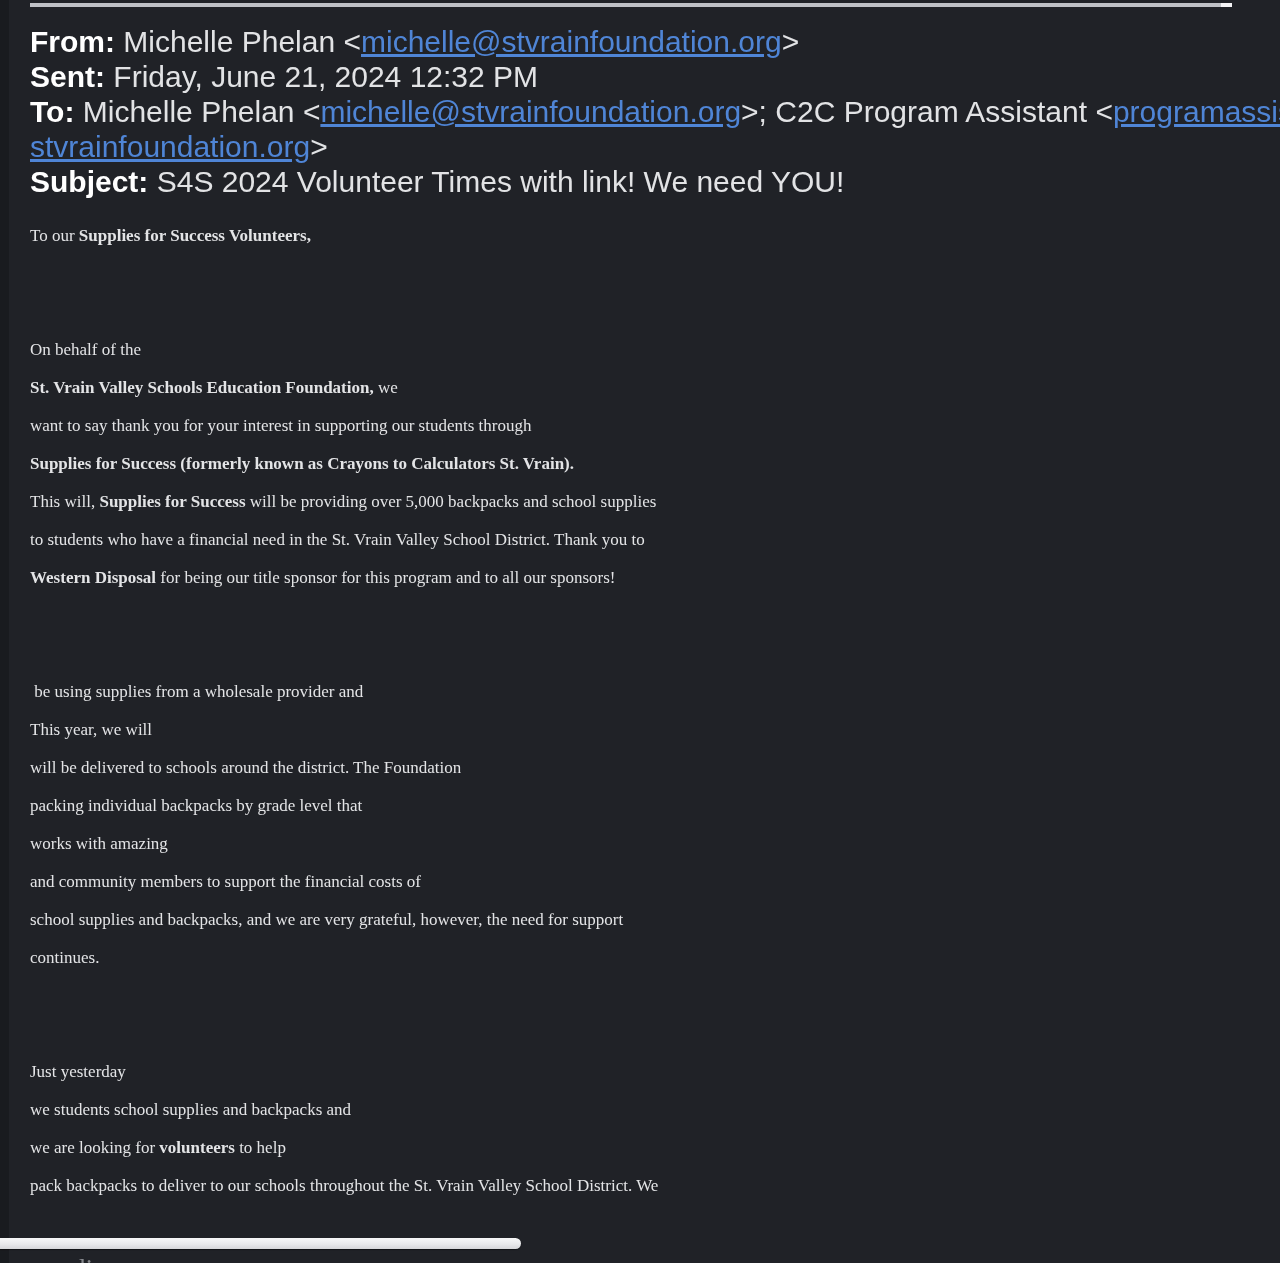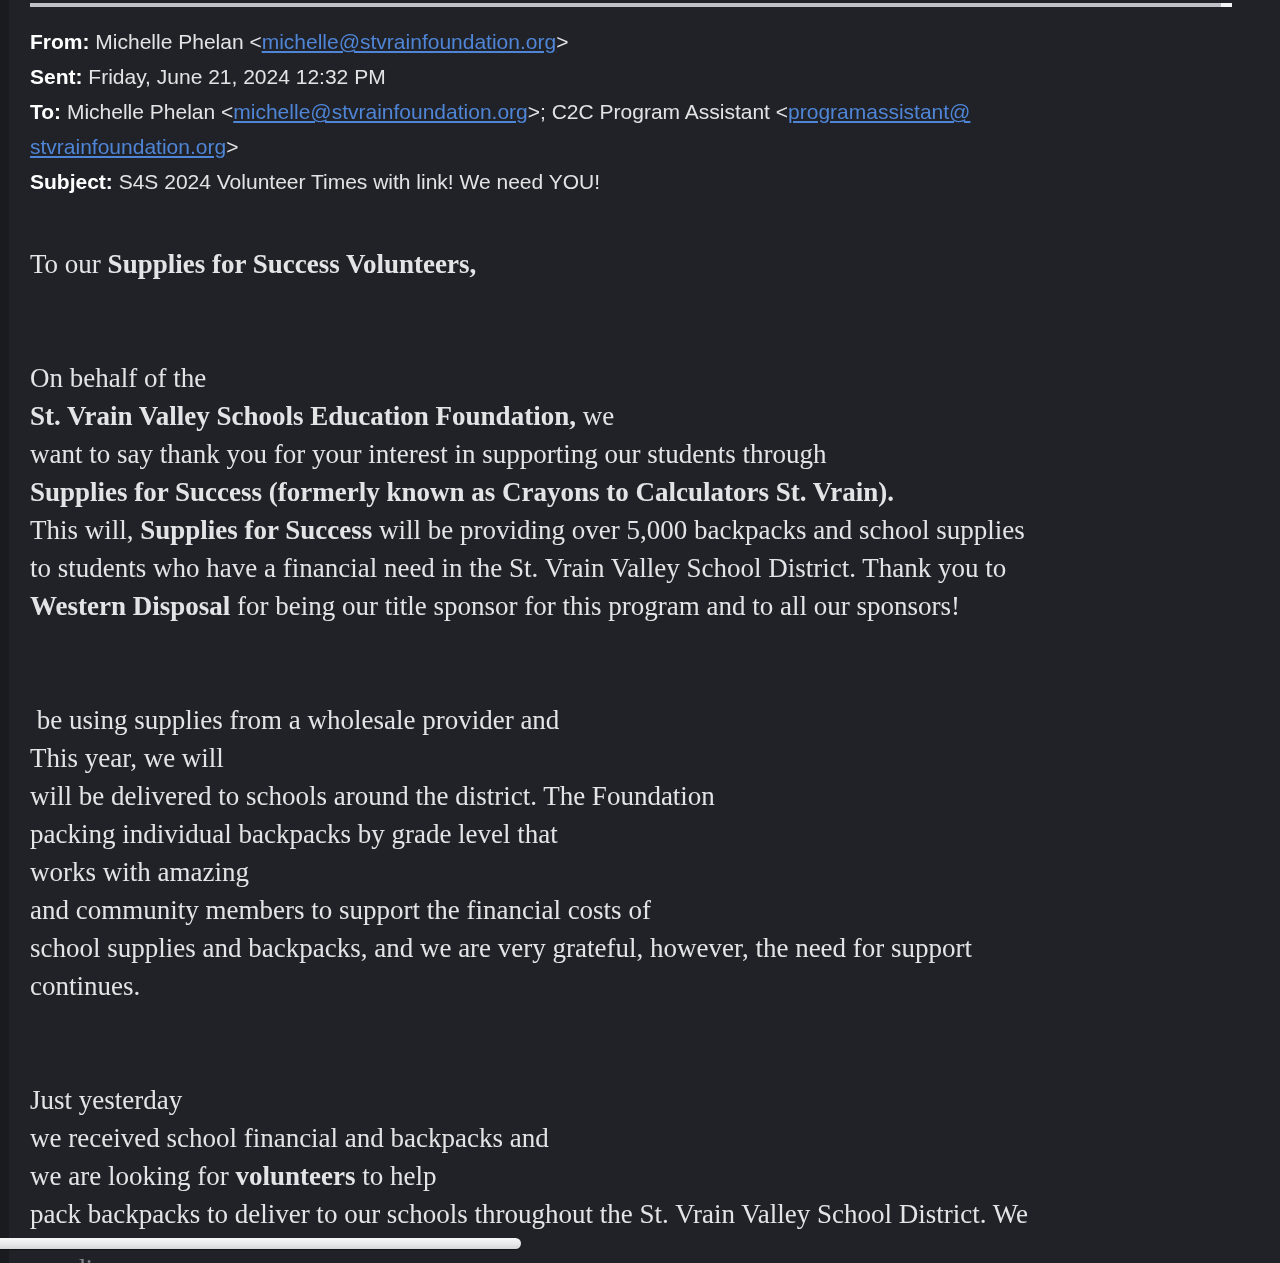--- a/index.html
+++ b/index.html
@@ -29,29 +29,29 @@
     z-index:2;
   }
   .rule-tip{
     position:absolute;right:0;top:0;width:11px;height:4px;
     background:#f4f4f6;
   }
   .header{
     position:relative;
     margin:24px 30px 8px 30px;
     font-family:"Liberation Sans",sans-serif;
-    font-size:21px;line-height:35px;
+    font-size:30px;line-height:35px;
     color:var(--header-text);
     z-index:2;
   }
   .email-body{
     position:relative;
-    margin:46px 30px 0 30px;
+    margin:18px 30px 0 30px;
     font-family:"Liberation Serif",serif;
-    font-size:27px;line-height:38px;
+    font-size:17px;line-height:38px;
     color:var(--text);
     z-index:2;
   }
   .paragraph{margin:0 0 76px 0;}
   .paragraph:last-child{margin-bottom:0;}
   .line{white-space:pre;}
   .b{font-weight:bold;}
   .header .b{color:var(--bold-white);}
   .i{}
   .link{color:var(--link);text-decoration:underline;cursor:pointer;}
@@ -108,21 +108,21 @@
         <div class="line"><span>This year, we will</span></div>
         <div class="line"><span>will be delivered to schools around the district. The Foundation</span></div>
         <div class="line"><span>packing individual backpacks by grade level that</span></div>
         <div class="line"><span>works with amazing</span></div>
         <div class="line"><span>and community members to support the financial costs of</span></div>
         <div class="line"><span>school supplies and backpacks, and we are very grateful, however, the need for support</span></div>
         <div class="line"><span>continues.</span></div>
       </div>
       <div class="paragraph">
         <div class="line"><span>Just yesterday</span></div>
-        <div class="line"><span>we received school financial and backpacks and</span></div>
+        <div class="line"><span>we students school supplies and backpacks and</span></div>
         <div class="line"><span>we are looking for </span><span class="b">volunteers</span><span> to help</span></div>
         <div class="line"><span>pack backpacks to deliver to our schools throughout the St. Vrain Valley School District. We</span></div>
       </div>
     </div>
 
   <div class="clipped-fragment">di</div>
 
   <div class="hscrollbar-thumb"></div>
 </div>
 

